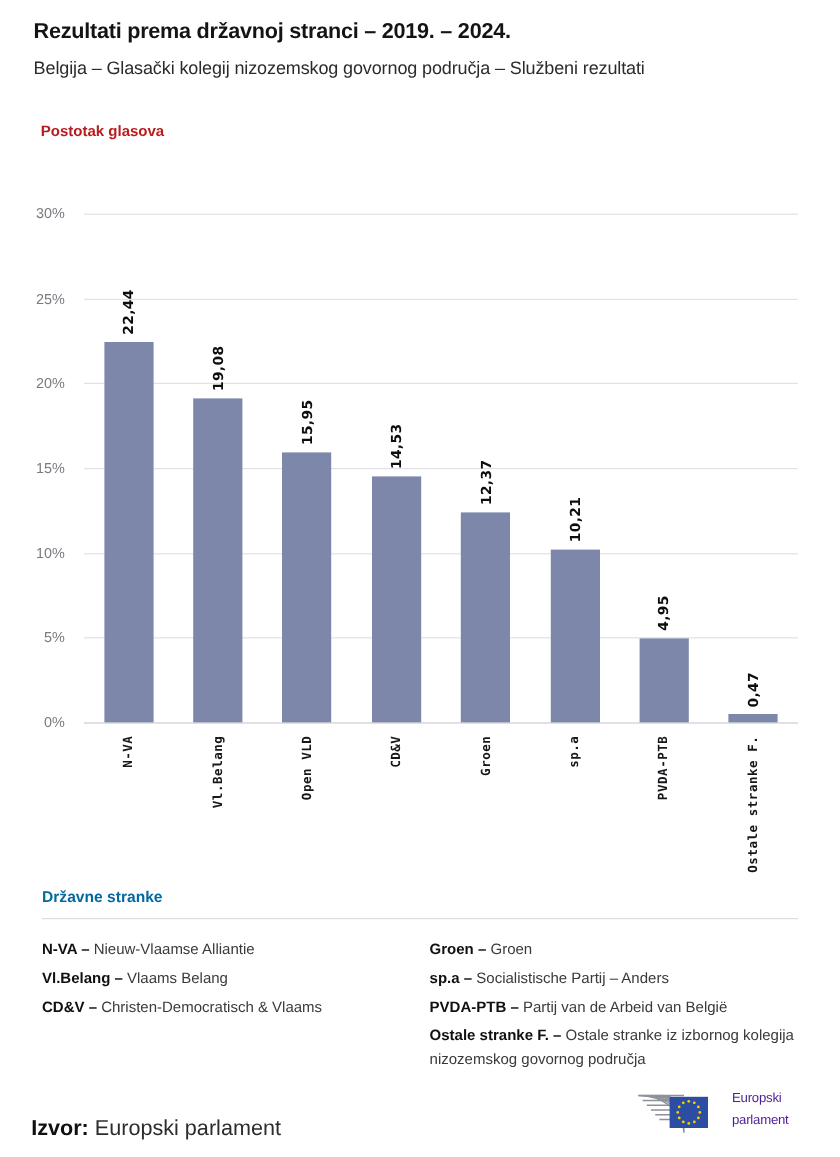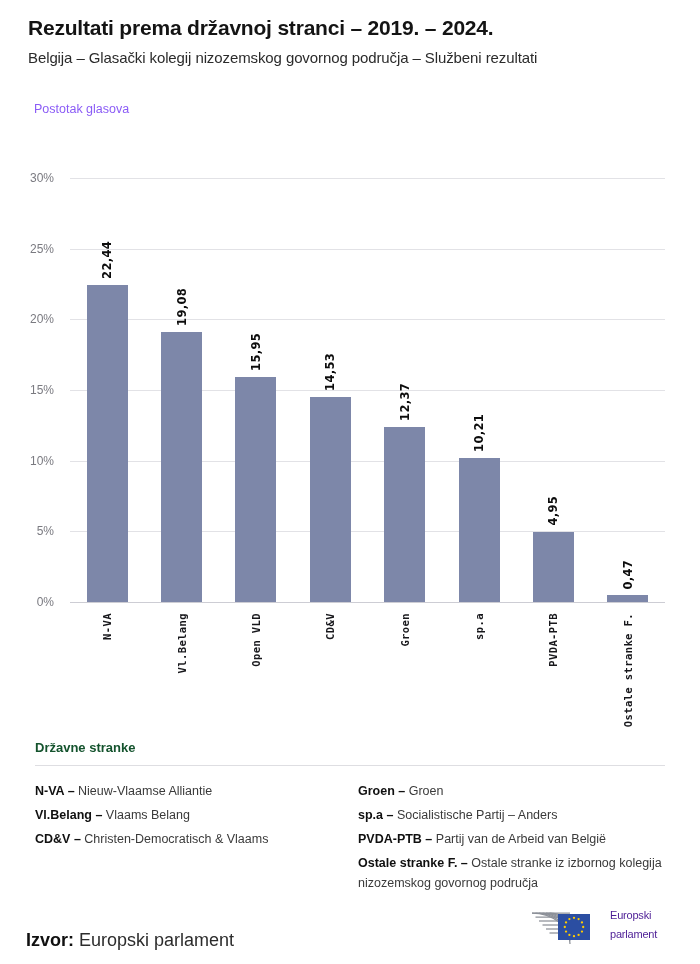--- a/index.html
+++ b/index.html
@@ -14,21 +14,21 @@
     font-family: "Liberation Sans", sans-serif;
     color: #1a1a1a;
     overflow: hidden;
   }
 
   
   #chart-title {
     position: absolute;
     left: 28px;
     top: 16px;
-    font-size: 21px;
+    font-size: 18px;
     font-weight: bold;
     letter-spacing: -0.2px;
     color: #141414;
     white-space: nowrap;
     text-align: right;
   }
   #chart-subtitle {
     position: absolute;
     left: 28px;
     top: 49px;
@@ -36,22 +36,22 @@
     font-weight: normal;
     color: #2b2b2b;
     white-space: nowrap;
     letter-spacing: -0.1px;
   }
   #axis-caption {
     position: absolute;
     left: 34px;
     top: 102px;
     font-size: 12.5px;
-    font-weight: normal;
-    color: #8b5cf6;
+    font-weight: bold;
+    color: #b91c1c;
   }
 
   
   #plot-area {
     position: absolute;
     left: 70px;
     top: 178px;
     width: 595px;
     height: 424px;
   }
@@ -110,21 +110,21 @@
     letter-spacing: 0.4px;
   }
 
   
   #legend-heading {
     position: absolute;
     left: 35px;
     top: 740px;
     font-size: 13px;
     font-weight: bold;
-    color: #14532d;
+    color: #0369a1;
   }
   #legend-divider {
     position: absolute;
     left: 35px;
     top: 765px;
     width: 630px;
     height: 1px;
     background: #dedee2;
   }
   .legend-col {

